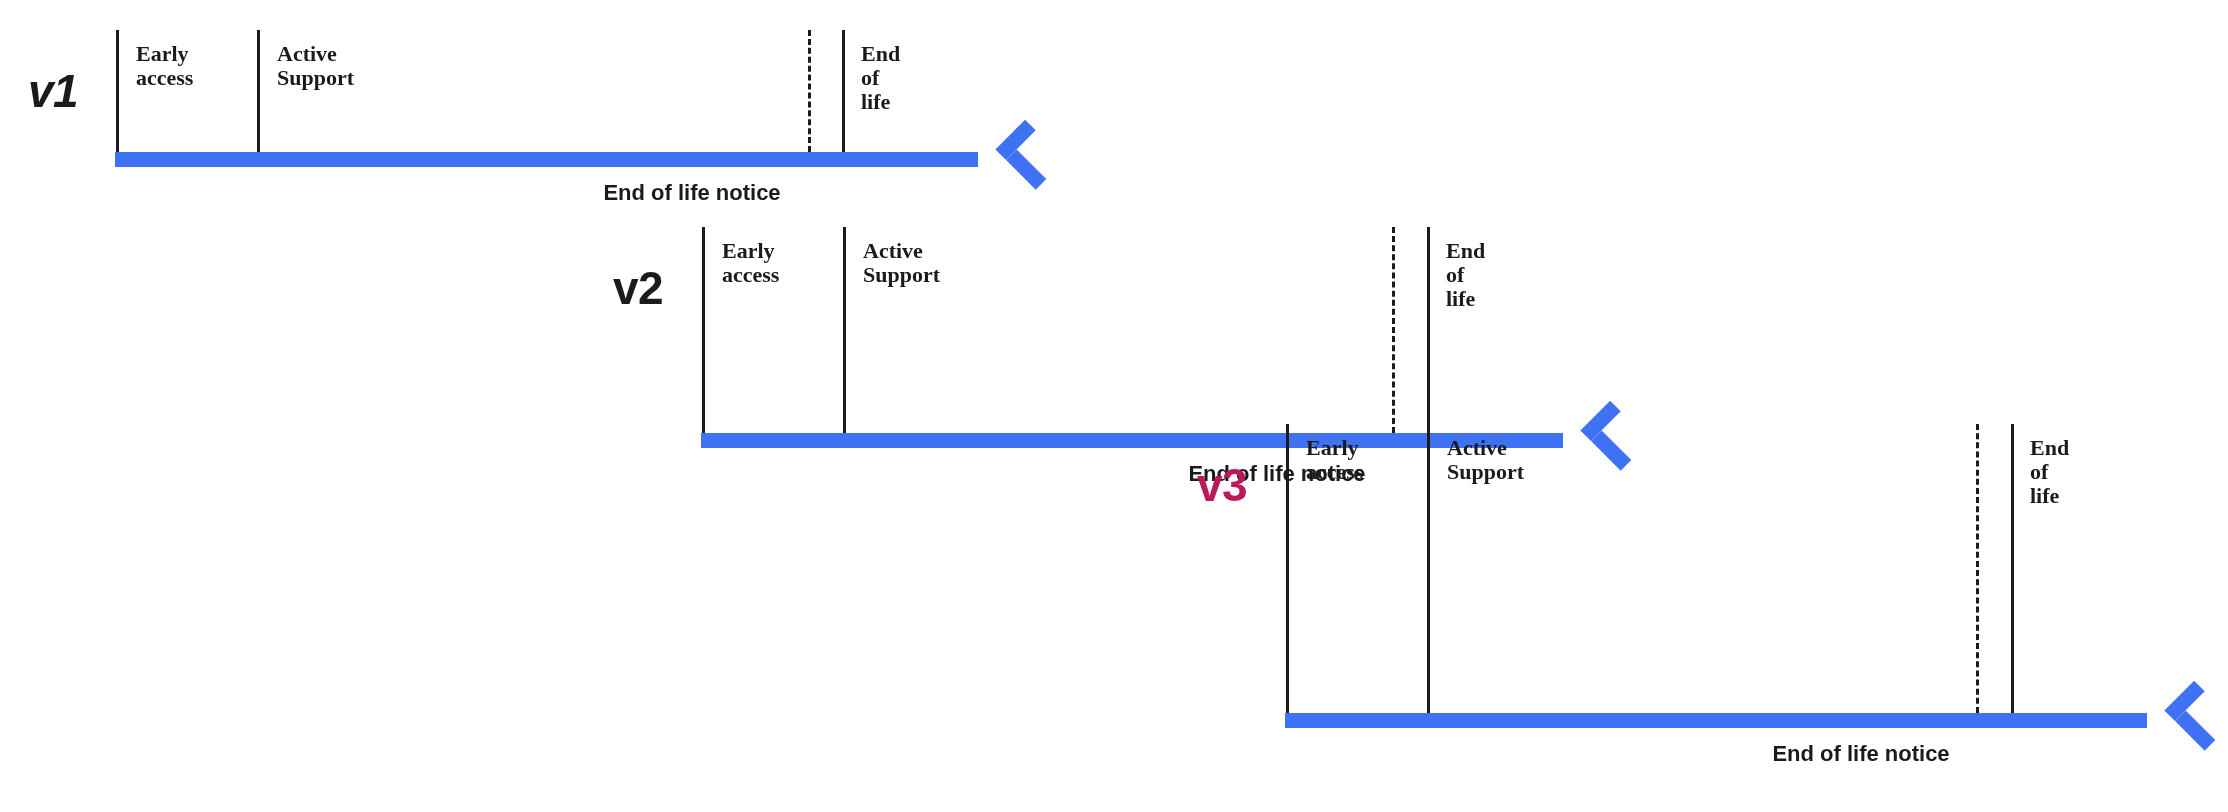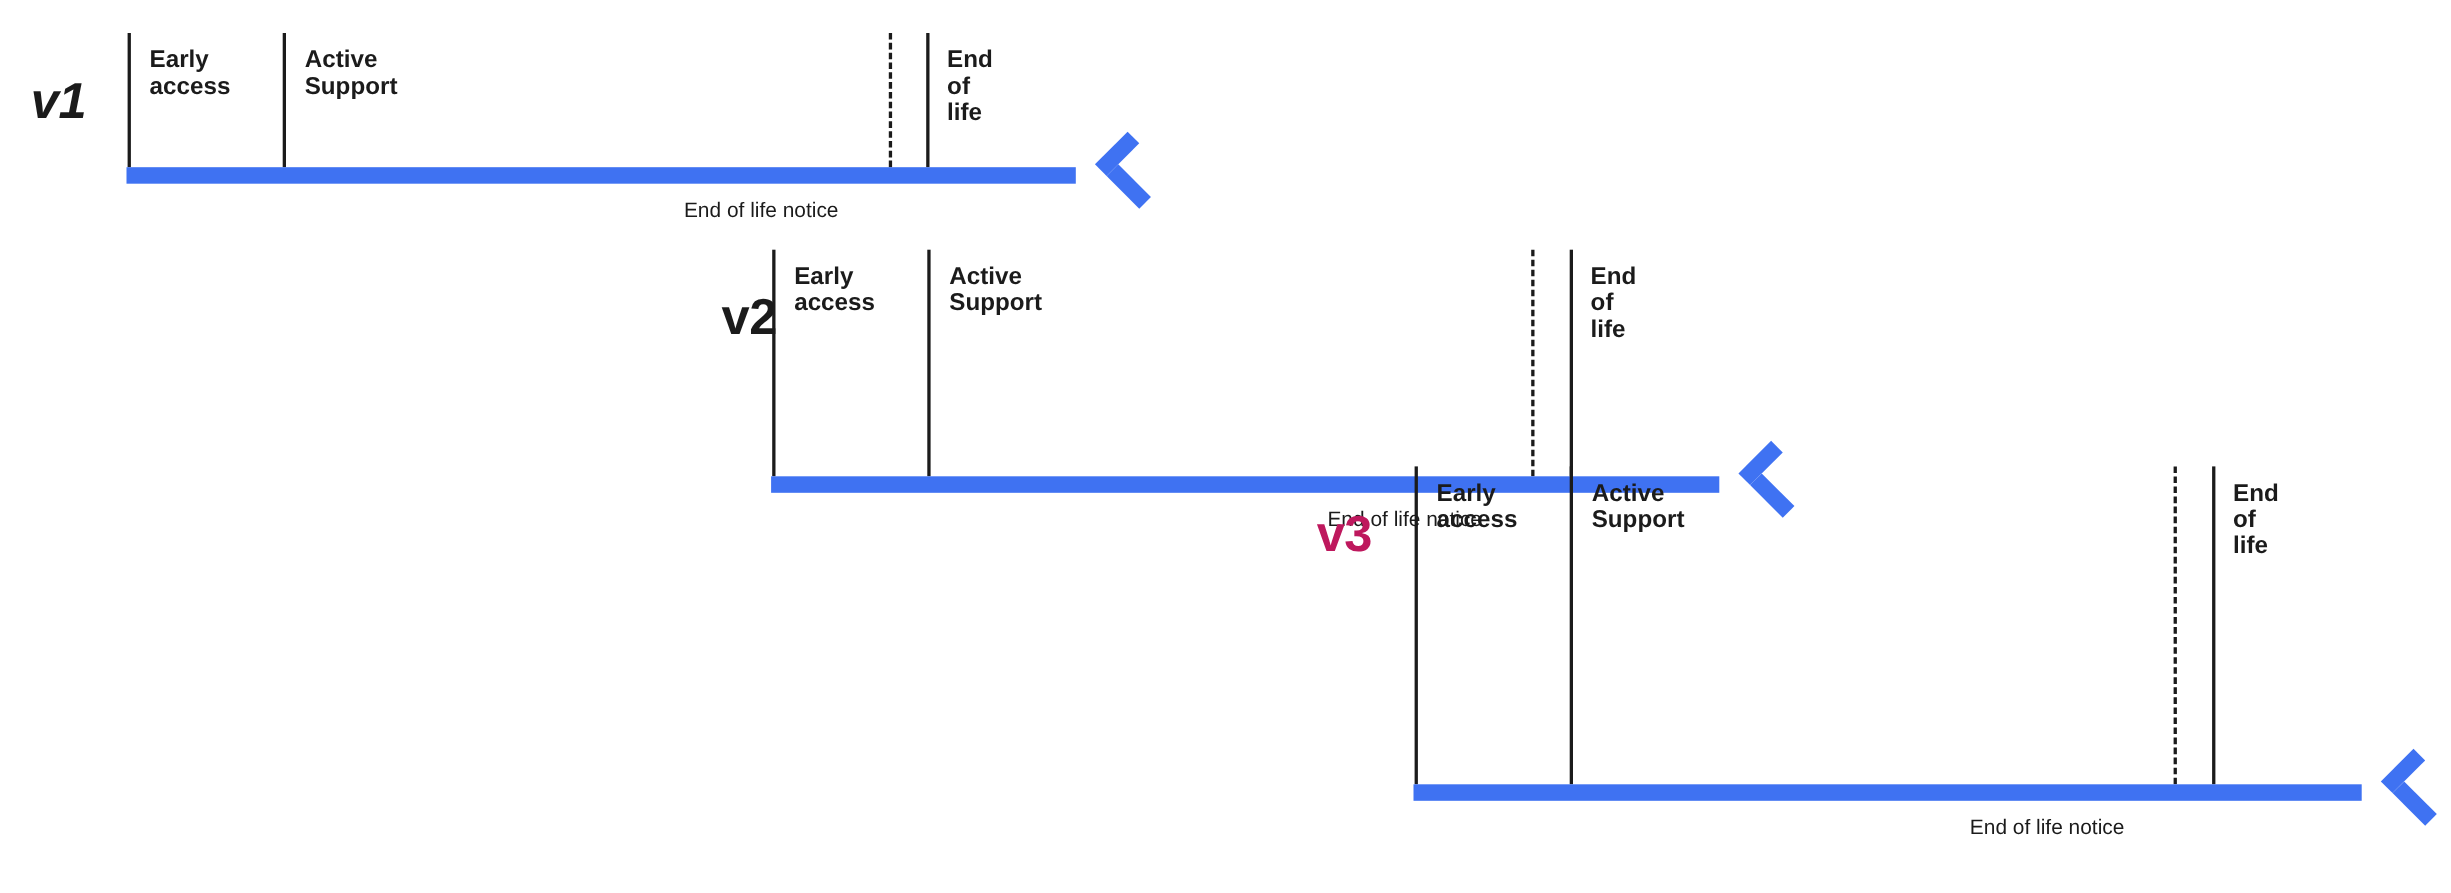--- a/index.html
+++ b/index.html
@@ -50,20 +50,21 @@
   }
 
   
   .phase-label {
     position: absolute;
     font-size: 22px;
     font-weight: 700;
     color: #1b1b1b;
     line-height: 1.08;
     white-space: pre-line;
+    font-family: Liberation Serif, serif;
   }
 
   
   .arrow-track {
     position: absolute;
     height: 15px;
     background: #3f72f2;
   }
   .arrow-head {
     position: absolute;
@@ -82,22 +83,22 @@
     transform: rotate(-45deg);
   }
   .arrow-head .barb-down {
     height: 42px;
     transform: rotate(-135deg);
   }
 
   
   .notice-label {
     position: absolute;
-    font-size: 19px;
-    font-weight: 400;
+    font-size: 22px;
+    font-weight: 700;
     color: #1b1b1b;
     line-height: 1;
     white-space: nowrap;
     transform: translateX(-50%);
   }
 </style>
 </head>
 <body>
 
 <div id="stage" style="background: rgb(255, 255, 255);">
@@ -112,21 +113,21 @@
       <div class="divider" style="left: 842px; top: 30px; height: 122px;"></div>
       <div class="phase-label" style="left: 861px; top: 42px; color: rgb(27, 27, 27);">End of life</div>
       <div class="arrow-track" style="left: 115px; top: 152px; width: 863px; background: rgb(63, 114, 242);"></div>
       <div class="arrow-head" style="left: 1013px; top: 159.5px;">
         <span class="barb-up" style="background: rgb(63, 114, 242); left: -7.5px; top: 0px;"></span>
         <span class="barb-down" style="background: rgb(63, 114, 242); left: -7.5px; top: 0px;"></span>
       </div>
       <div class="notice-label" style="left: 692px; top: 182px; color: rgb(27, 27, 27);">End of life notice</div>
     </div>
     <div class="timeline-row">
-      <div class="version-label" style="left: 613px; top: 265px; color: rgb(27, 27, 27); margin-left: 43px;">v2</div>
+      <div class="version-label" style="left: 613px; top: 265px; color: rgb(27, 27, 27);">v2</div>
       <div class="divider" style="left: 702px; top: 227px; height: 206px;"></div>
       <div class="phase-label" style="left: 722px; top: 239px; color: rgb(27, 27, 27);">Early
 access</div>
       <div class="divider" style="left: 843px; top: 227px; height: 206px;"></div>
       <div class="phase-label" style="left: 863px; top: 239px; color: rgb(27, 27, 27);">Active Support</div>
       <div class="divider dashed" style="left: 1392px; top: 227px; height: 206px;"></div>
       <div class="divider" style="left: 1427px; top: 227px; height: 206px;"></div>
       <div class="phase-label" style="left: 1446px; top: 239px; color: rgb(27, 27, 27);">End of life</div>
       <div class="arrow-track" style="left: 701px; top: 433px; width: 862px; background: rgb(63, 114, 242);"></div>
       <div class="arrow-head" style="left: 1598px; top: 440.5px;">

